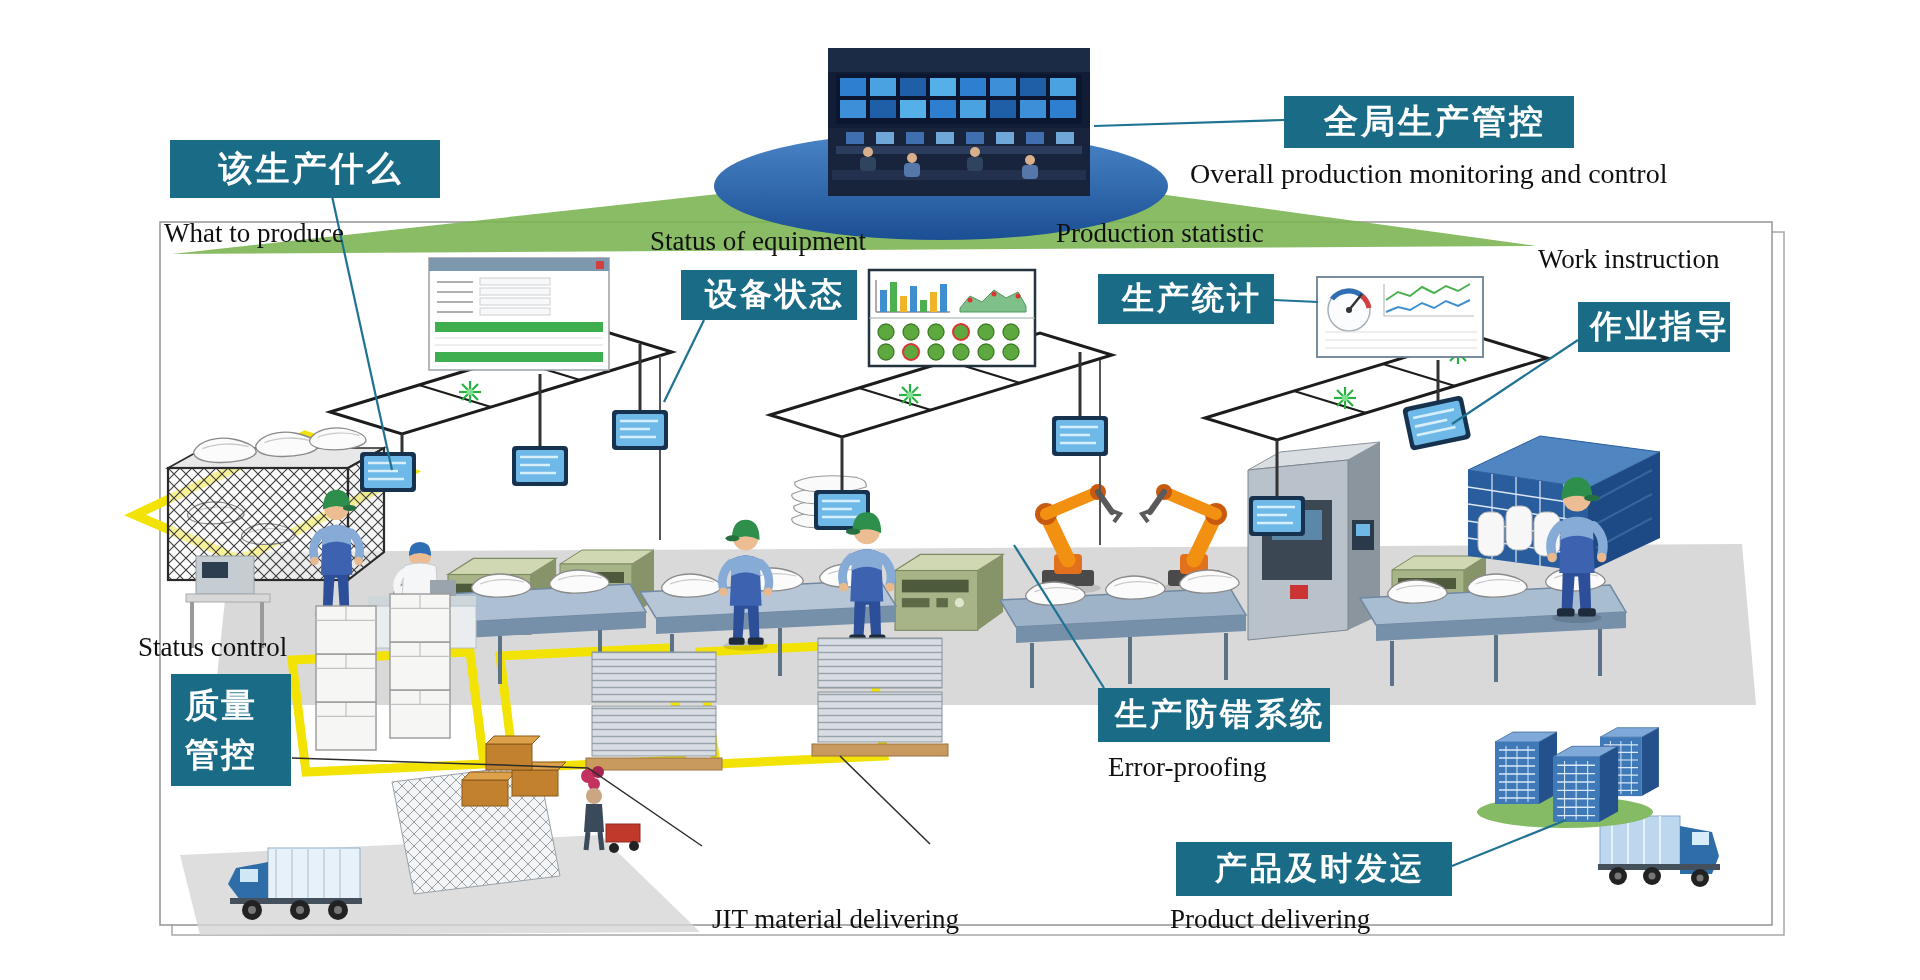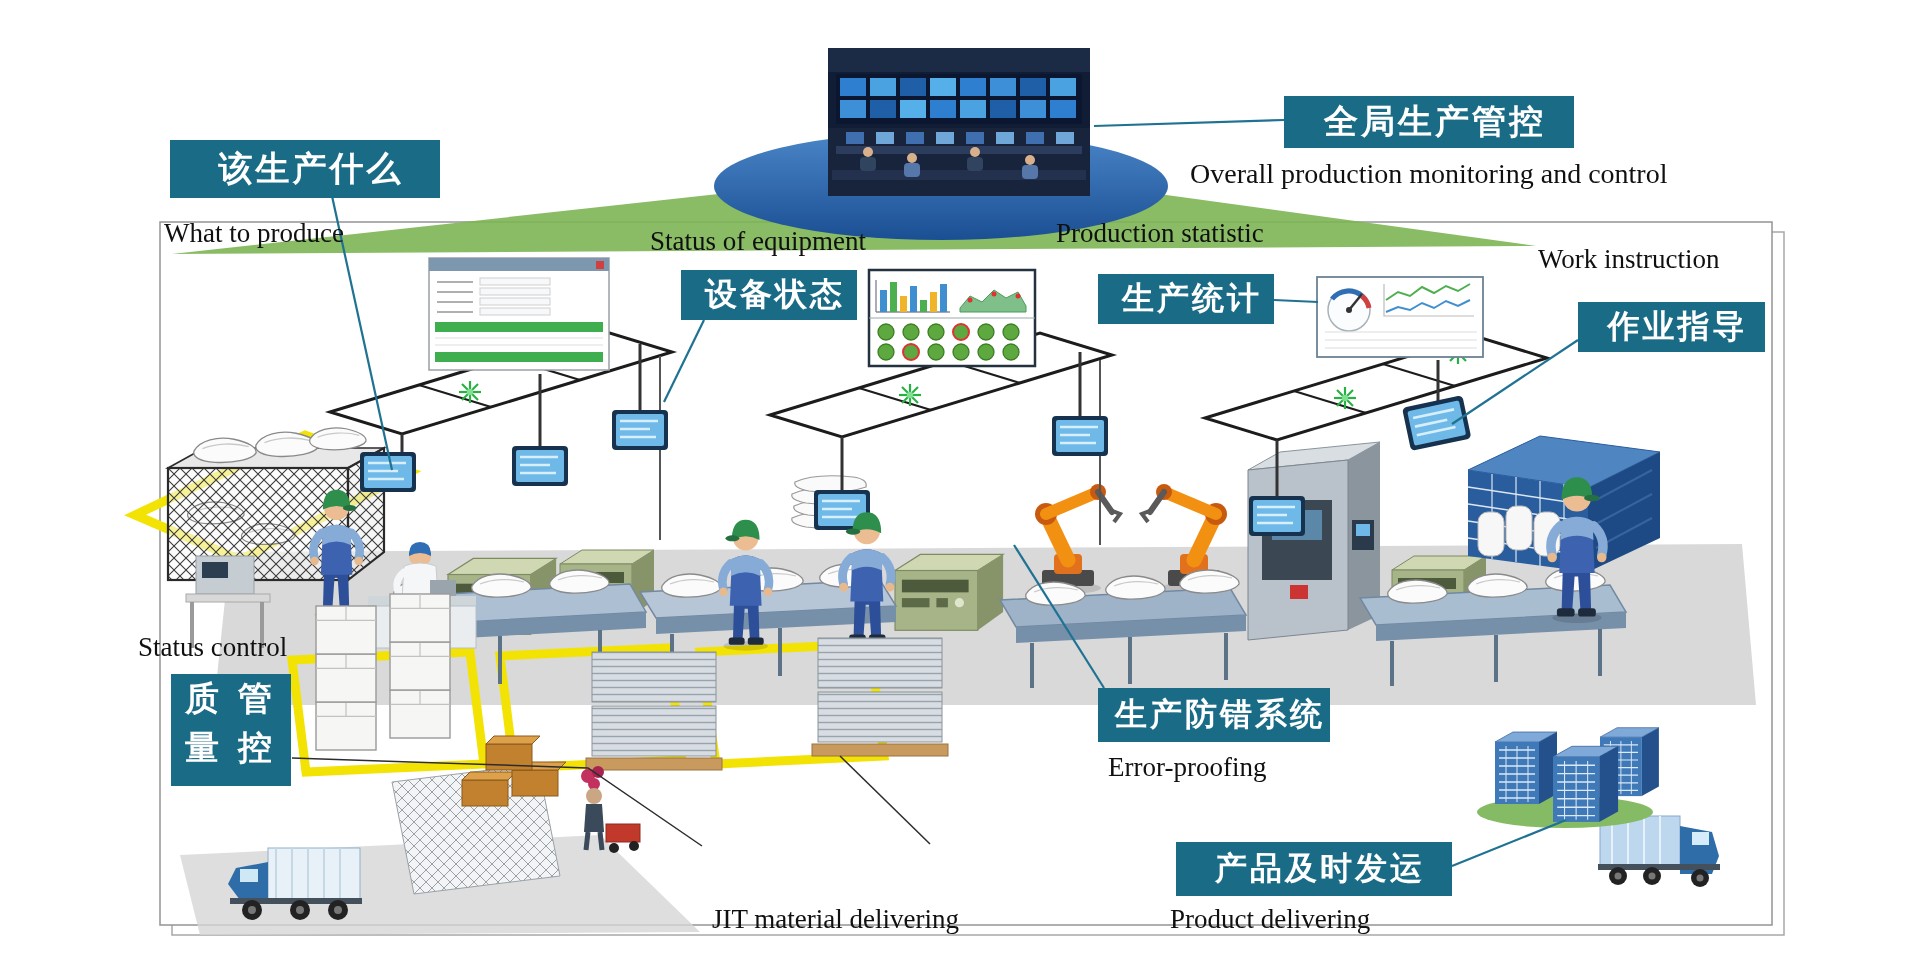--- a/index.html
+++ b/index.html
@@ -3,21 +3,21 @@
 <meta charset="utf-8">
 <style>
   * { margin:0; padding:0; box-sizing:border-box; }
   html,body { width:1920px; height:980px; background:#ffffff; overflow:hidden;
               font-family:"Liberation Sans", sans-serif; }
   .diagram { position:absolute; left:0; top:0; width:1920px; height:980px; }
   svg.scene { position:absolute; left:0; top:0; }
   .zh-box { position:absolute; background:#196b86; color:#ffffff; font-weight:bold;
             display:flex; align-items:center; justify-content:center;
             letter-spacing:3px; font-family:"Liberation Sans", sans-serif;padding-left:12px; }
-  .zh-col { flex-direction:row; align-items:flex-start; padding-left:14px; line-height:1.45; letter-spacing:2px; }
+  .zh-col { flex-direction:column; align-items:flex-start; padding-left:14px; line-height:1.45; letter-spacing:2px; }
   .en { position:absolute; font-family:"Liberation Serif", serif; color:#101010;
         white-space:nowrap; font-size:27px; }
 </style>
 </head>
 <body>
 
 <div class="diagram">
 
 <svg class="scene" width="1920" height="980" viewBox="0 0 1920 980">
   <defs>
@@ -491,21 +491,21 @@
 <div class="zh-box" style="left:1284px;top:96px;width:290px;height:52px;font-size:34px;">全局生产管控</div>
 <div class="en" style="left:1190px;top:158px;font-size:28px;">Overall production monitoring and control</div>
 
 <div class="en" style="left:650px;top:226px;">Status of equipment</div>
 <div class="zh-box" style="left:681px;top:270px;width:176px;height:50px;font-size:32px;">设备状态</div>
 
 <div class="en" style="left:1056px;top:218px;">Production statistic</div>
 <div class="zh-box" style="left:1098px;top:274px;width:176px;height:50px;font-size:32px;">生产统计</div>
 
 <div class="en" style="left:1538px;top:244px;">Work instruction</div>
-<div class="zh-box" style="left:1578px;top:302px;width:187px;height:50px;font-size:32px;">作业指导</div>
+<div class="zh-box" style="left:1578px;top:302px;width:152px;height:50px;font-size:32px;">作业指导</div>
 
 <div class="en" style="left:138px;top:632px;">Status control</div>
 <div class="zh-box zh-col" style="left:171px;top:674px;width:120px;height:112px;font-size:34px;">
   <span>质量</span>
   <span>管控</span>
 </div>
 
 <div class="zh-box" style="left:1098px;top:688px;width:232px;height:54px;font-size:32px;">生产防错系统</div>
 <div class="en" style="left:1108px;top:752px;">Error-proofing</div>
 

